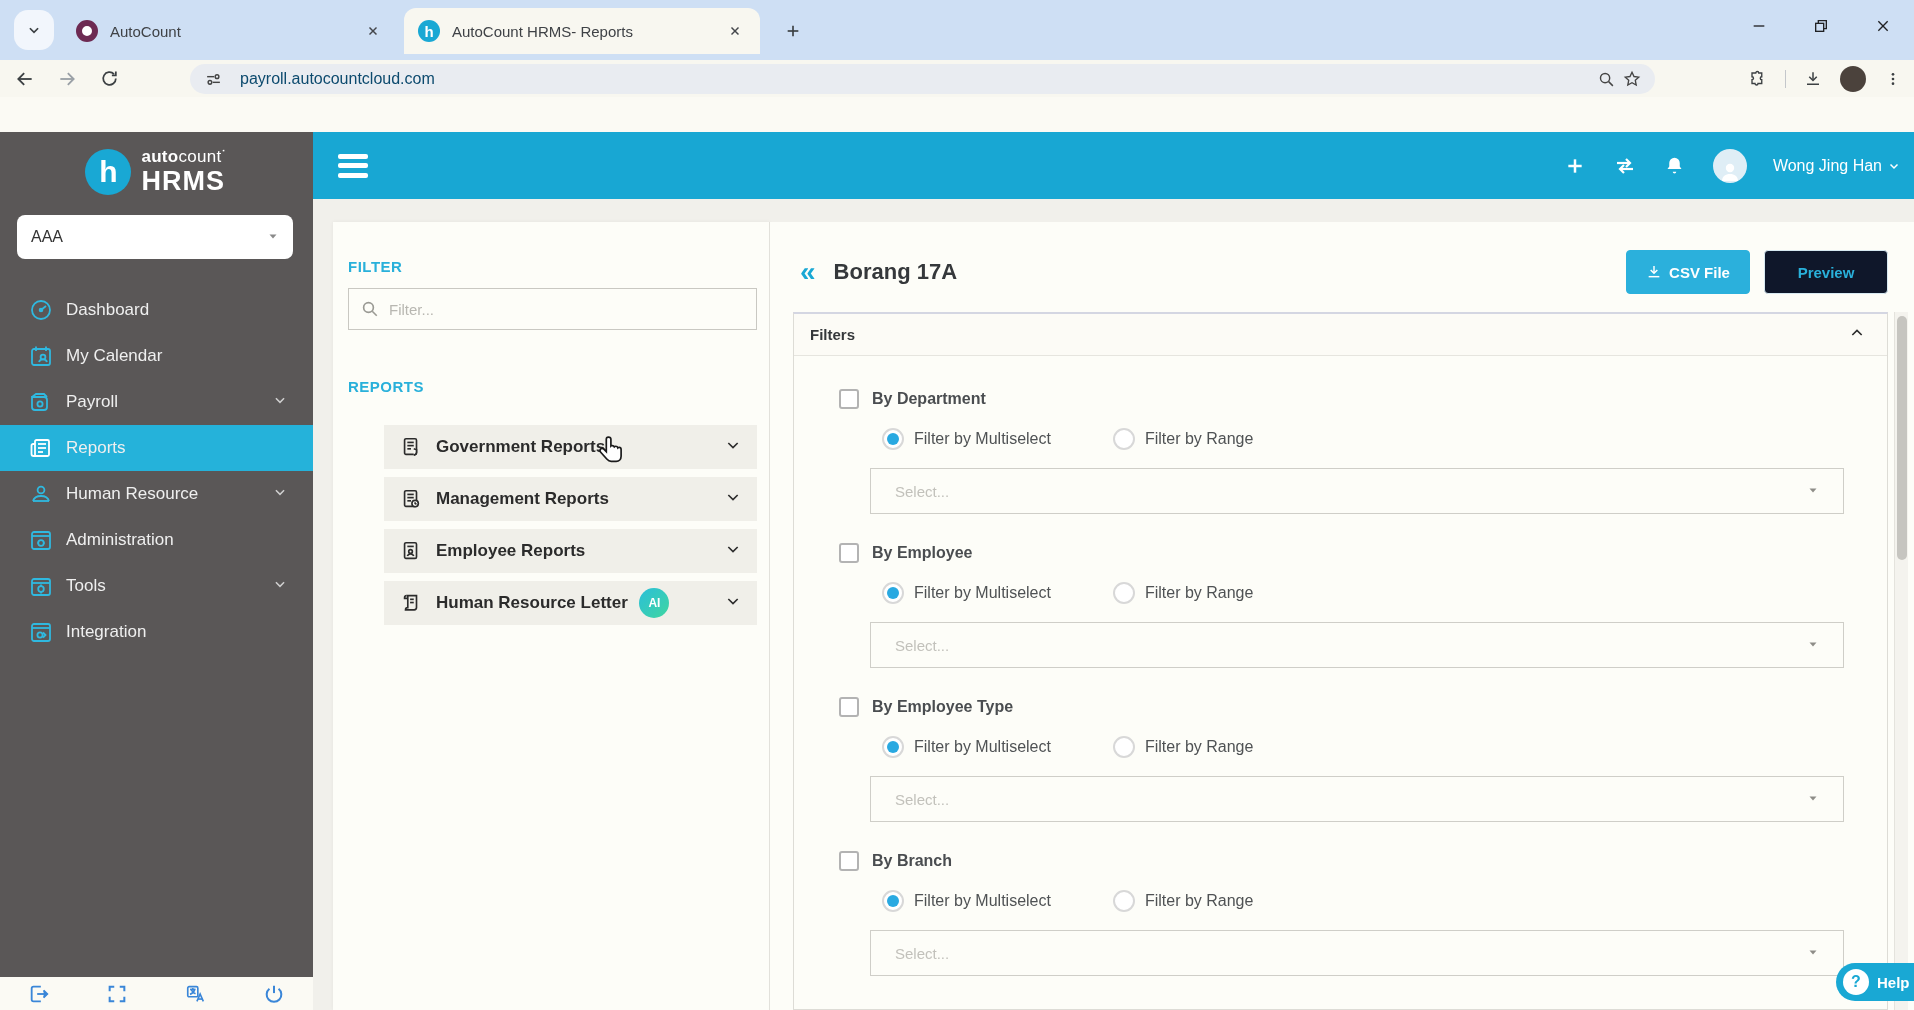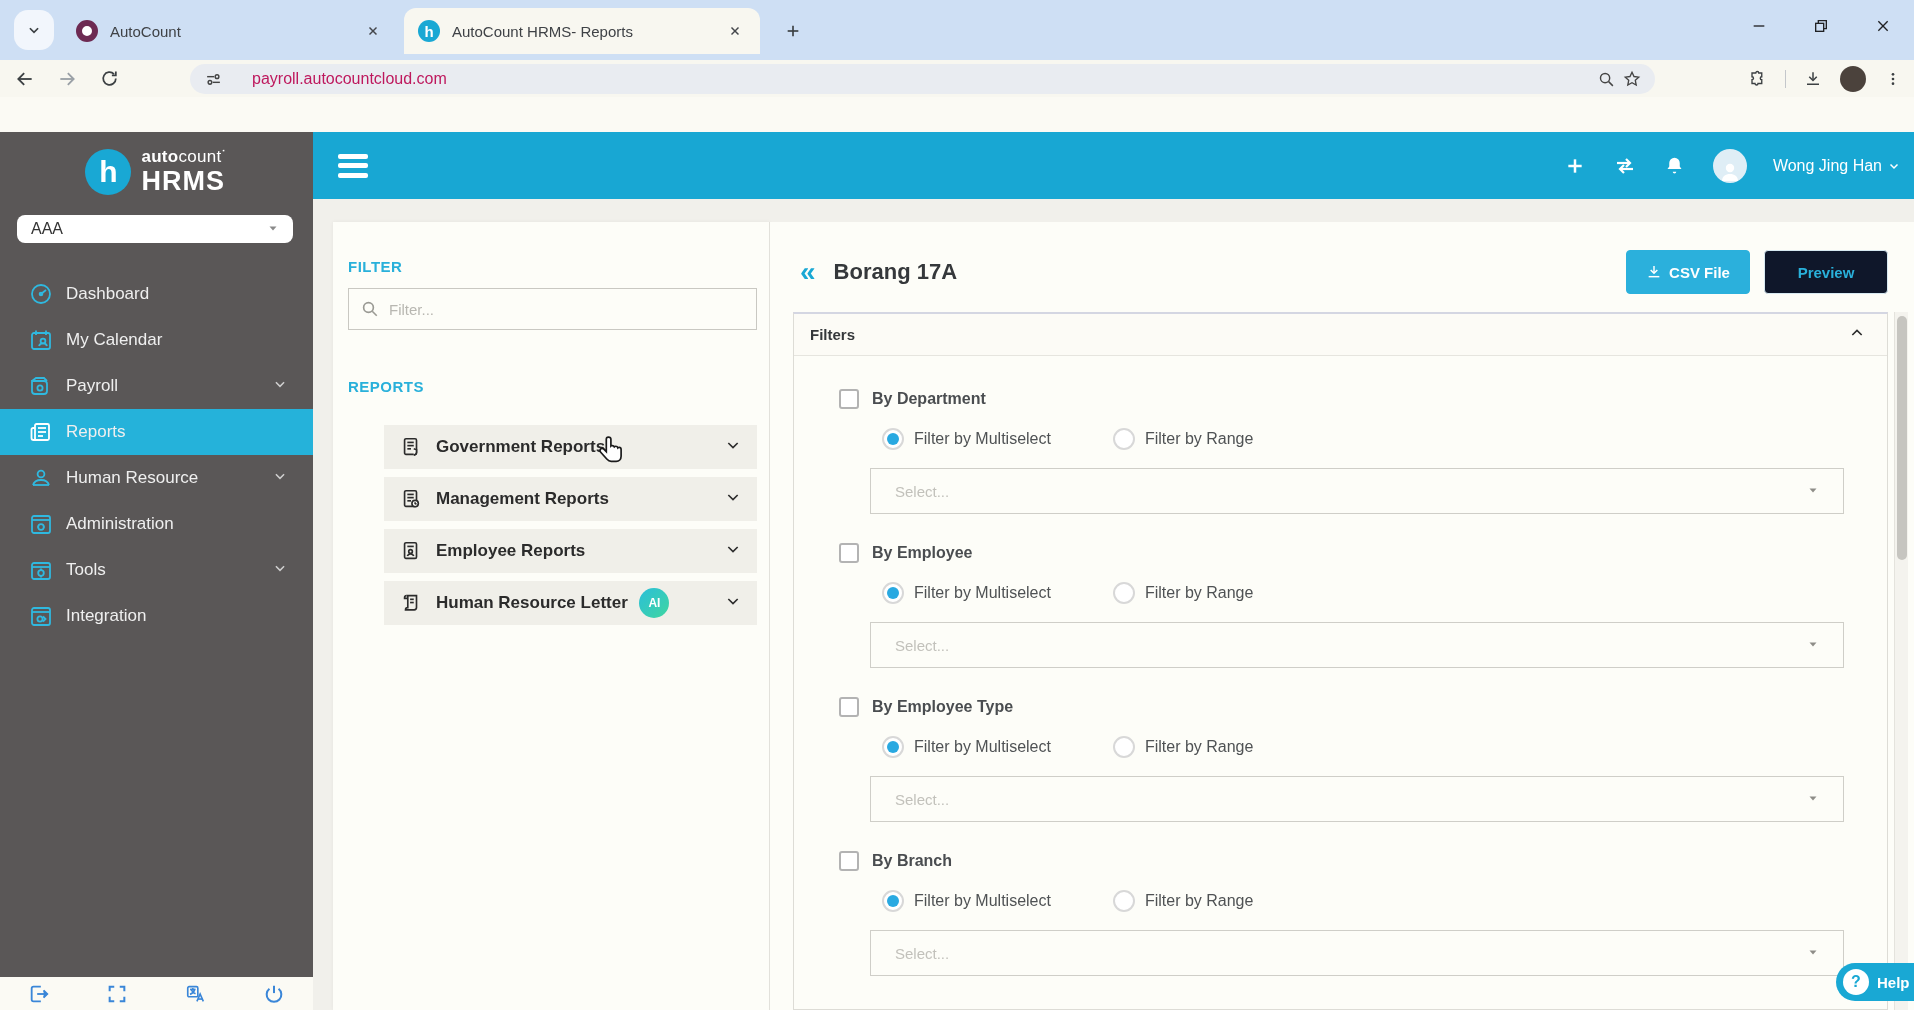--- a/index.html
+++ b/index.html
@@ -18,21 +18,21 @@
   .tab .t-close { width:22px; height:22px; display:flex; align-items:center; justify-content:center; color:#44474b; border-radius:50%; }
   .favicon.ring { border-radius:50%; border:6px solid #6d2a52; background:#fff; }
   .favicon.hdot { border-radius:50%; background:#19a8d4; color:#fff; font-weight:bold; font-size:15px; display:flex; align-items:center; justify-content:center; }
   .newtab-btn { position:absolute; left:778px; top:16px; width:30px; height:30px; color:#3c4043; display:flex; align-items:center; justify-content:center; font-size:24px; }
   .win-controls { position:absolute; right:0; top:0; height:52px; display:flex; }
   .win-btn { width:62px; height:52px; display:flex; align-items:center; justify-content:center; color:#202124; }
   .toolbar { position:absolute; left:0; top:60px; width:1914px; height:37px; background:#f8f7f0; display:flex; align-items:center; }
   .nav-ic { width:34px; height:34px; display:flex; align-items:center; justify-content:center; color:#3c4043; margin-left:8px; }
   .nav-ic.disabled { color:#9aa0a6; }
   .omnibox { position:absolute; left:190px; top:4px; width:1465px; height:30px; background:#e9ecf1; border-radius:15px; display:flex; align-items:center; padding:0 10px; }
-  .omnibox .url { color:#be185d; font-size:16px; margin-left:26px; flex:1; }
+  .omnibox .url { color:#0c4a6e; font-size:16px; margin-left:14px; flex:1; }
   .ob-ic { width:26px; height:26px; display:flex; align-items:center; justify-content:center; color:#444; }
   .toolbar-right { position:absolute; right:8px; top:0; height:37px; display:flex; align-items:center; gap:14px; }
   .tb-ic { width:26px; height:26px; display:flex; align-items:center; justify-content:center; color:#3c4043; }
   .tb-sep { width:1px; height:18px; background:#c4c7cb; }
   .tb-avatar { width:26px; height:26px; border-radius:50%; background:#4b423c; }
 
   
   .app-header { position:absolute; left:313px; top:132px; width:1601px; height:67px; background:#18a7d3; display:flex; align-items:center; }
   .hamburger { margin-left:25px; width:30px; height:24px; display:flex; flex-direction:column; justify-content:space-between; }
   .hamburger span { display:block; height:5px; background:#fff; border-radius:2px; }
@@ -45,21 +45,21 @@
   .user-chip { display:flex; align-items:center; gap:6px; font-size:16px; }
 
   
   .sidebar { position:absolute; left:0; top:132px; width:313px; height:878px; background:#5a5757; }
   .logo-row { display:flex; align-items:center; justify-content:center; padding:16px 0 12px 0; }
   .logo-circle { width:46px; height:46px; border-radius:50%; background:#19a8d4; color:#fff; font-weight:bold; font-size:30px; display:flex; align-items:center; justify-content:center; }
   .logo-text { margin-left:10px; color:#fff; line-height:1; }
   .logo-text .line1 { font-size:17px; letter-spacing:.3px; }
   .logo-text .line1 b { font-weight:bold; }
   .logo-text .line2 { font-size:27px; font-weight:bold; letter-spacing:1px; margin-top:3px; }
-  .company-select { margin:8px 16px 0 17px; width:276px; height:28px; background:#fff; border-radius:8px; display:flex; align-items:center; padding:0 14px; color:#333; font-size:16px; }
+  .company-select { margin:8px 16px 0 17px; width:276px; height:44px; background:#fff; border-radius:8px; display:flex; align-items:center; padding:0 14px; color:#333; font-size:16px; }
   .company-select .caret { margin-left:auto; color:#8a8a8a; }
   .nav { margin-top:28px; }
   .nav-item { height:46px; display:flex; align-items:center; color:#efefef; font-size:17px; cursor:pointer; }
   .nav-item .n-ic { width:26px; height:26px; margin-left:28px; color:#2fb9e0; display:flex; align-items:center; justify-content:center; }
   .nav-item .n-label { margin-left:12px; }
   .nav-item .n-caret { margin-left:auto; margin-right:26px; color:#cfcfcf; }
   .nav-item.active { background:#25b2da; }
   .nav-item.active .n-ic { color:#fff; }
   .sidebar-footer { position:absolute; left:0; bottom:0; width:313px; height:33px; background:#fbfaf4; display:flex; align-items:center; justify-content:space-around; }
   .sf-ic { width:26px; height:26px; color:#3a86d8; display:flex; align-items:center; justify-content:center; }

